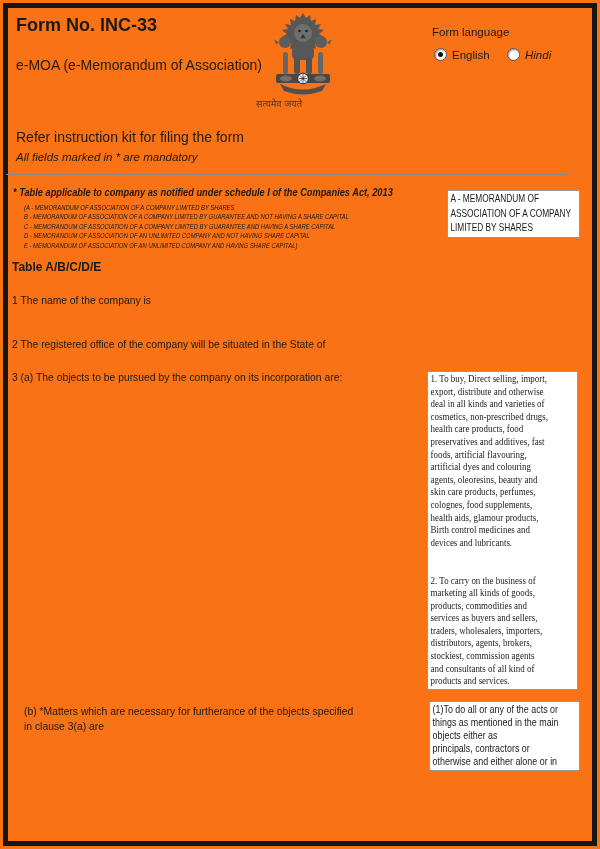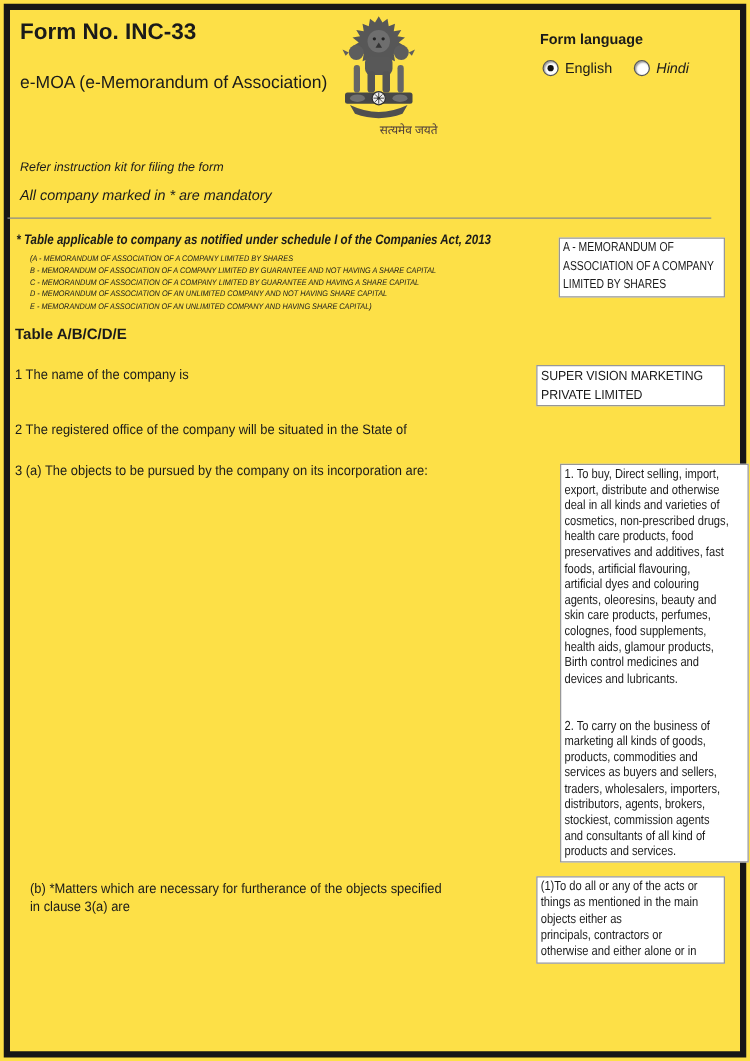--- a/index.html
+++ b/index.html
@@ -1,57 +1,57 @@
 <!DOCTYPE html>
 <html><head>
 <meta charset="utf-8">
 <style>
   html,body{margin:0;padding:0;background:#ffffff;}
   .page{
-    position:relative;width:600px;height:849px;background:#fde047;
+    position:relative;width:600px;height:849px;background:#f97316;
     font-family:"Liberation Sans",sans-serif;color:#1a1a1a;overflow:hidden;
   }
   .frame{position:absolute;left:3px;top:3px;width:584px;height:833px;border:5px solid #161616;pointer-events:none;}
   .abs{position:absolute;}
   .nowrap{white-space:pre;}
   .prel{white-space:pre-line;}
   .fit{display:inline-block;white-space:pre;transform-origin:0 0;}
 
   #form-title{left:16px;top:15px;font-size:18px;font-weight:bold;}
   #emoa-title{left:16px;top:57px;font-size:14px;font-weight:normal;}
   #pursuant{left:16px;top:73px;font-size:11px;line-height:15.5px;}
-  #lang-label{left:432px;top:26px;font-size:11.5px;font-weight:bold;}
+  #lang-label{left:432px;top:26px;font-size:11.5px;}
   .radio-wrap{display:flex;align-items:center;gap:5px;font-size:11.5px;cursor:default;}
   #radio-0{left:434px;top:48px;text-align:right;}
   #radio-1{left:507px;top:48px;font-style:italic;}
   .radio{width:11px;height:11px;border-radius:50%;border:1px solid #555;background:#fff;
          box-shadow:inset 1px 1px 1.5px rgba(0,0,0,.4);position:relative;flex:0 0 auto;}
   .radio.checked::after{content:"";position:absolute;left:3px;top:3px;width:5px;height:5px;border-radius:50%;background:#111;}
 
   #emblem{left:272px;top:12px;width:62px;height:84px;}
-  #emblem-caption{left:256px;top:97px;width:94px;text-align:right;font-size:9.5px;color:#4a3a3a;}
+  #emblem-caption{left:256px;top:97px;width:94px;text-align:left;font-size:9.5px;color:#4a3a3a;}
 
-  #instr1{left:16px;top:129px;font-size:10px;font-style:italic;}
+  #instr1{left:16px;top:129px;font-size:14px;}
   #instr2{left:16px;top:151px;font-size:11.5px;font-style:italic;}
   #divider{left:6px;top:174px;width:563px;height:1px;background:#8a8a8a;}
 
   #tbl-heading{left:13px;top:186px;font-size:11px;font-weight:bold;font-style:italic;}
   #tbl-heading .fit{transform:scaleX(.84);}
   #tbl-options{left:24px;top:203px;font-size:6.5px;font-style:italic;line-height:9.4px;transform-origin:0 0;transform:scaleX(.9);}
   #tbl-options div{white-space:pre;}
 
   .vbox{position:absolute;border:1px solid #979797;background:#fff;overflow:hidden;margin-left:10px;}
   .vbox .txt{padding:1px 3px;font-size:10.5px;line-height:13px;}
   #boxA{left:437px;top:190px;width:131px;height:46px;}
   #boxA .txt{font-size:10.4px;line-height:14.6px;transform:scaleX(.8);}
   #box-name{left:419px;top:292px;width:149px;height:31px;}
   #box-name .txt{line-height:15px;transform:scaleX(.94);letter-spacing:-.1px;}
   #box-state{left:419px;top:336px;width:149px;height:18px;}
   #box-state .txt{font-size:11px;line-height:15px;}
-  #box-objects{left:438px;top:371px;width:149px;height:317px;}
+  #box-objects{left:417px;top:371px;width:149px;height:317px;font-family:Liberation Serif, serif;}
   #box-objects .txt{line-height:12.6px;transform:scaleX(.85);}
   #box-furtherance{left:419px;top:701px;width:149px;height:68px;}
   #box-furtherance .txt{line-height:13px;transform:scaleX(.85);}
 
   .lbl{position:absolute;font-size:11px;transform-origin:0 0;transform:scaleX(.94);}
   #tbl-abcde{left:12px;top:260px;font-size:12px;font-weight:bold;transform:none;}
   #lbl-name{left:12px;top:294px;}
   #lbl-state{left:12px;top:338px;}
   #lbl-objects{left:12px;top:371px;}
   #lbl-furtherance{left:24px;top:704px;line-height:15px;}
@@ -100,21 +100,21 @@
     <span>English</span>
   </div>
   <div id="radio-1" class="abs radio-wrap">
     <span class="radio"></span>
     <span>Hindi</span>
   </div>
 
   <div id="emoa-title" class="abs nowrap">e-MOA (e-Memorandum of Association)</div>
 
   <div id="instr1" class="abs nowrap">Refer instruction kit for filing the form</div>
-  <div id="instr2" class="abs nowrap">All company marked in * are mandatory</div>
+  <div id="instr2" class="abs nowrap">All fields marked in * are mandatory</div>
   <div id="divider" class="abs"></div>
 
   <div id="tbl-heading" class="abs">
     <span class="fit">* Table applicable to company as notified under schedule I of the Companies Act, 2013</span>
   </div>
   <div id="tbl-options" class="abs">
     <div>(A - MEMORANDUM OF ASSOCIATION OF A COMPANY LIMITED BY SHARES</div>
     <div>B - MEMORANDUM OF ASSOCIATION OF A COMPANY LIMITED BY GUARANTEE AND NOT HAVING A SHARE CAPITAL</div>
     <div>C - MEMORANDUM OF ASSOCIATION OF A COMPANY LIMITED BY GUARANTEE AND HAVING A SHARE CAPITAL</div>
     <div>D - MEMORANDUM OF ASSOCIATION OF AN UNLIMITED COMPANY AND NOT HAVING SHARE CAPITAL</div>
@@ -122,24 +122,20 @@
   </div>
   <div id="boxA" class="vbox">
     <span class="txt fit">A - MEMORANDUM OF
 ASSOCIATION OF A COMPANY
 LIMITED BY SHARES</span>
   </div>
 
   <div id="tbl-abcde" class="lbl nowrap">Table A/B/C/D/E</div>
 
   <div id="lbl-name" class="lbl nowrap">1 The name of the company is</div>
-  <div id="box-name" class="vbox">
-    <span class="txt fit">SUPER VISION MARKETING
-PRIVATE LIMITED</span>
-  </div>
 
   <div id="lbl-state" class="lbl nowrap">2 The registered office of the company will be situated in the State of</div>
 
   <div id="lbl-objects" class="lbl nowrap">3 (a) The objects to be pursued by the company on its incorporation are:</div>
   <div id="box-objects" class="vbox">
     <span class="txt fit">1. To buy, Direct selling, import,
 export, distribute and otherwise
 deal in all kinds and varieties of
 cosmetics, non-prescribed drugs,
 health care products, food

